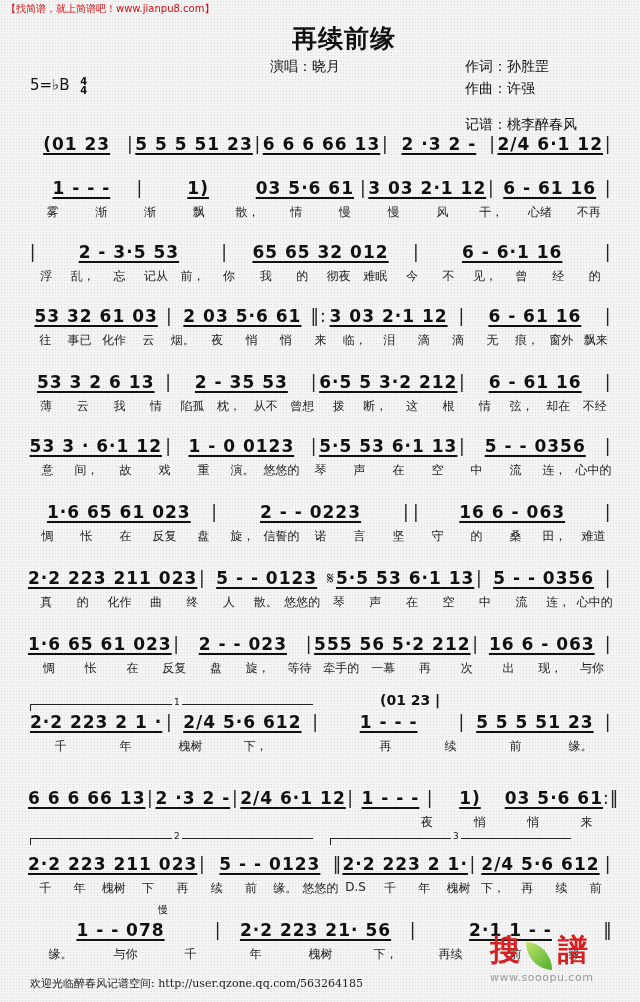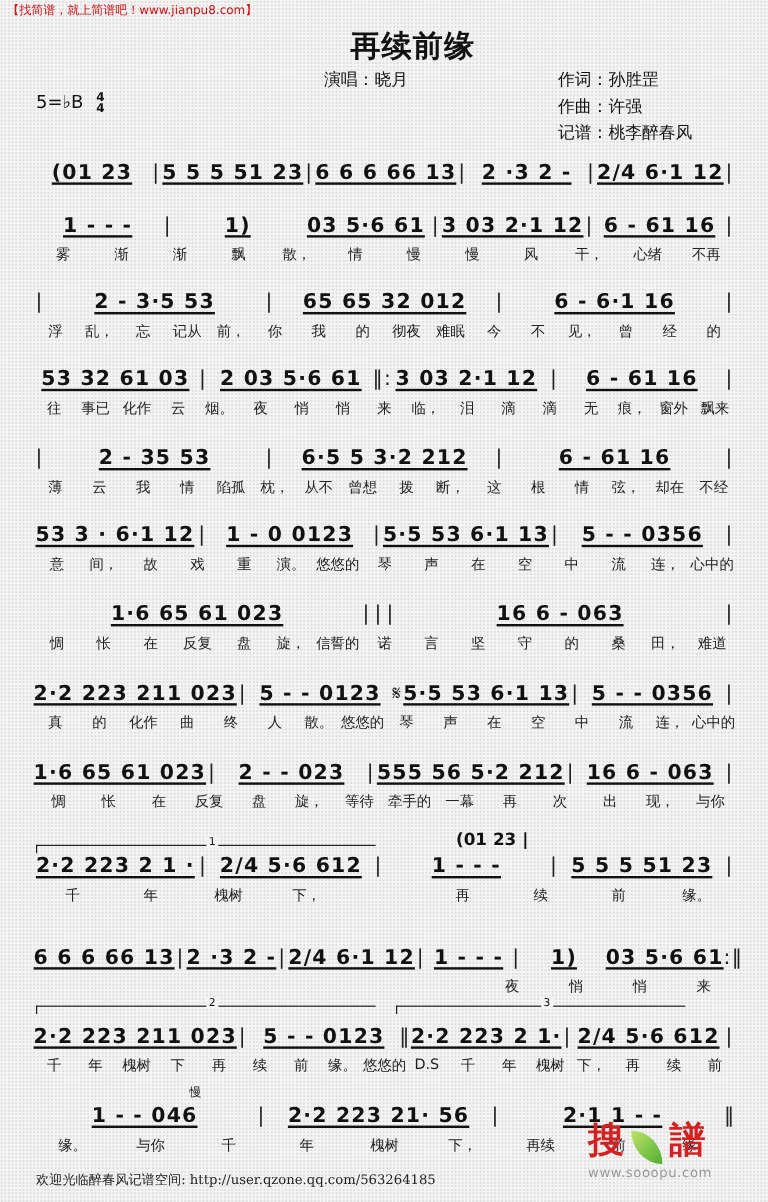--- a/index.html
+++ b/index.html
@@ -34,21 +34,21 @@
   .volta span { position: absolute; top: -8px; left: 50%; background: #f4f4f4; padding: 0 2px; }
 </style>
 </head>
 <body>
 
 <div class="abs top-link">【找简谱，就上简谱吧！www.jianpu8.com】</div>
 <div class="abs title">再续前缘</div>
 <div class="abs singer">演唱：晓月</div>
 <div class="abs credit" style="top:58px">作词：孙胜罡</div>
 <div class="abs credit" style="top:80px">作曲：许强</div>
-<div class="abs credit" style="top:102px">记谱：桃李醉春风</div>
+<div class="abs credit" style="top:116px">记谱：桃李醉春风</div>
 <div class="abs key">
   <span>5=♭B</span>
   <span class="timesig">
     <span>4</span><br>
     <span>4</span>
   </span>
 </div>
 
 <div id="score">
     <div class="row" style="top: 128px;">
@@ -148,20 +148,21 @@
         <span>滴</span>
         <span>滴</span>
         <span>无</span>
         <span>痕，</span>
         <span>窗外</span>
         <span>飘来</span>
       </div>
     </div>
     <div class="row" style="top: 366px;">
       <div class="notes">
+        <span class="tok u" style="flex: 1 1 0%;">53  3  2  6  13</span>
         <span class="bar">|</span>
         <span class="tok u" style="flex: 1 1 0%;">2 -  35  53</span>
         <span class="bar">|</span>
         <span class="tok u" style="flex: 1 1 0%;">6·5  5  3·2 212</span>
         <span class="bar">|</span>
         <span class="tok u" style="flex: 1 1 0%;">6 -  61  16</span>
         <span class="bar">|</span>
       </div>
       <div class="lyrics">
         <span>薄</span>
@@ -208,20 +209,21 @@
         <span>中</span>
         <span>流</span>
         <span>连，</span>
         <span>心中的</span>
       </div>
     </div>
     <div class="row" style="top: 496px;">
       <div class="notes">
         <span class="tok u" style="flex: 1 1 0%;">1·6  65 61  023</span>
         <span class="bar">|</span>
+        <span class="tok u" style="flex: 1 1 0%;">2 - -  0223</span>
         <span class="bar">|</span>
         <span class="bar">|</span>
         <span class="tok u" style="flex: 1 1 0%;">16 6 -  063</span>
         <span class="bar">|</span>
       </div>
       <div class="lyrics">
         <span>惆</span>
         <span>怅</span>
         <span>在</span>
         <span>反复</span>
@@ -373,21 +375,21 @@
         <span>年</span>
         <span>槐树</span>
         <span>下，</span>
         <span>再</span>
         <span>续</span>
         <span>前</span>
       </div>
     </div>
     <div class="row" style="top: 914px;">
       <div class="notes">
-        <span class="tok u" style="flex: 1 1 0%;">1 - -  046</span>
+        <span class="tok u" style="flex: 1 1 0%;">1 - -  078</span>
         <span class="bar">|</span>
         <span class="tok u" style="flex: 1 1 0%;">2·2  223  21·  56</span>
         <span class="bar">|</span>
         <span class="tok u" style="flex: 1 1 0%;">2·1  1 - -</span>
         <span class="bar">‖</span>
       </div>
       <div class="lyrics">
         <span>缘。</span>
         <span>与你</span>
         <span>千</span>

